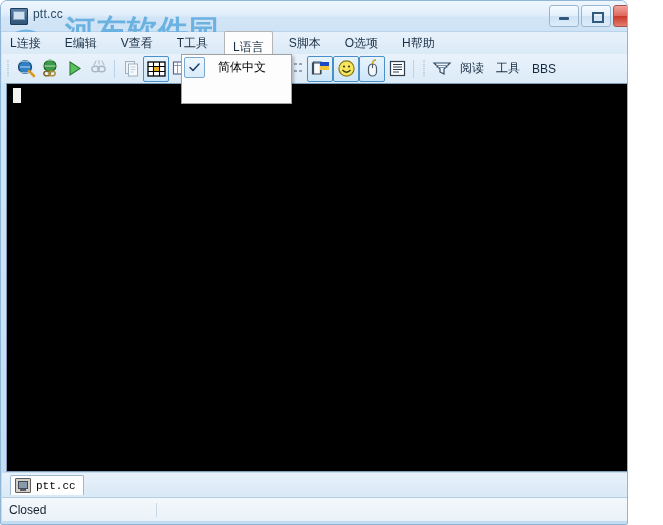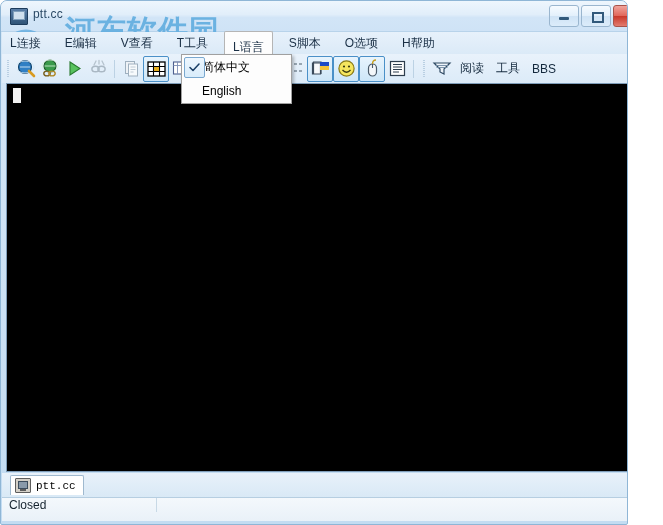--- a/index.html
+++ b/index.html
@@ -126,21 +126,21 @@
     height:24px;display:flex;align-items:center;position:relative;
     font-size:12px;color:#000;
   }
   .dd-check{
     position:absolute;left:2px;top:2px;width:19px;height:19px;
     border:1px solid #7aa8cf;border-radius:2px;
     background:linear-gradient(180deg,#eef7fe,#d8ecfb);
     display:flex;align-items:center;justify-content:center;
   }
   .dd-check svg{display:block;}
-  .dd-label{margin-left:20px;font-size:12px;}
+  .dd-label{margin-left:36px;font-size:12px;}
   .dd-label.cjk{font-family:"DejaVu Sans","Liberation Sans",sans-serif;}
 
   
   .term-wrap{
     position:absolute;left:5px;top:82px;width:653px;height:389px;
     background:#000;border:1px solid #7f9db9;box-sizing:border-box;
   }
   .term{position:absolute;left:0;top:0;right:0;bottom:0;background:#000;overflow:hidden;}
   .cursor{position:absolute;left:6px;top:4px;width:8px;height:15px;background:#f2f2f2;}
 
@@ -169,21 +169,21 @@
   .tab-label{
     font-family:"Liberation Mono","DejaVu Sans Mono",monospace;
     font-size:11px;color:#000;
   }
 
   
   .statusbar{
     position:absolute;left:1px;top:496px;width:661px;height:23px;
     background:linear-gradient(180deg,#f4f8fc,#e9f1f8);
     border-top:1px solid #b6cee1;
-    display:flex;align-items:flex-start;
+    display:flex;align-items:center;
   }
   .sb-cell{
     display:flex;align-items:center;padding-left:7px;
     font-size:12px;color:#14222e;position:relative;
     border-right:1px solid #c8d9e6;box-sizing:border-box;
   }
   .sb-cell.c1{width:155px;}
   .sb-cell.c2{width:250px;}
   .sb-cell.c3{flex:1;border-right:none;}
   .grippy{
@@ -384,23 +384,20 @@
 
   <div class="dropdown">
     <div class="dd-item">
       <span class="dd-check">
         <svg width="11" height="9" viewBox="0 0 11 9">
           <path d="M1 4.5 L4 7.5 L10 1" fill="none" stroke="#1b3f66" stroke-width="1.5" stroke-linecap="round" stroke-linejoin="round"></path>
         </svg>
       </span>
       <span class="dd-label cjk">简体中文</span>
     </div>
-    <div class="dd-item">
-      <span class="dd-label">English</span>
-    </div>
   </div>
 
   <div class="term-wrap">
     <div class="term">
       <div class="cursor"></div>
     </div>
   </div>
 
   <div class="tabstrip">
     <div class="tab">

